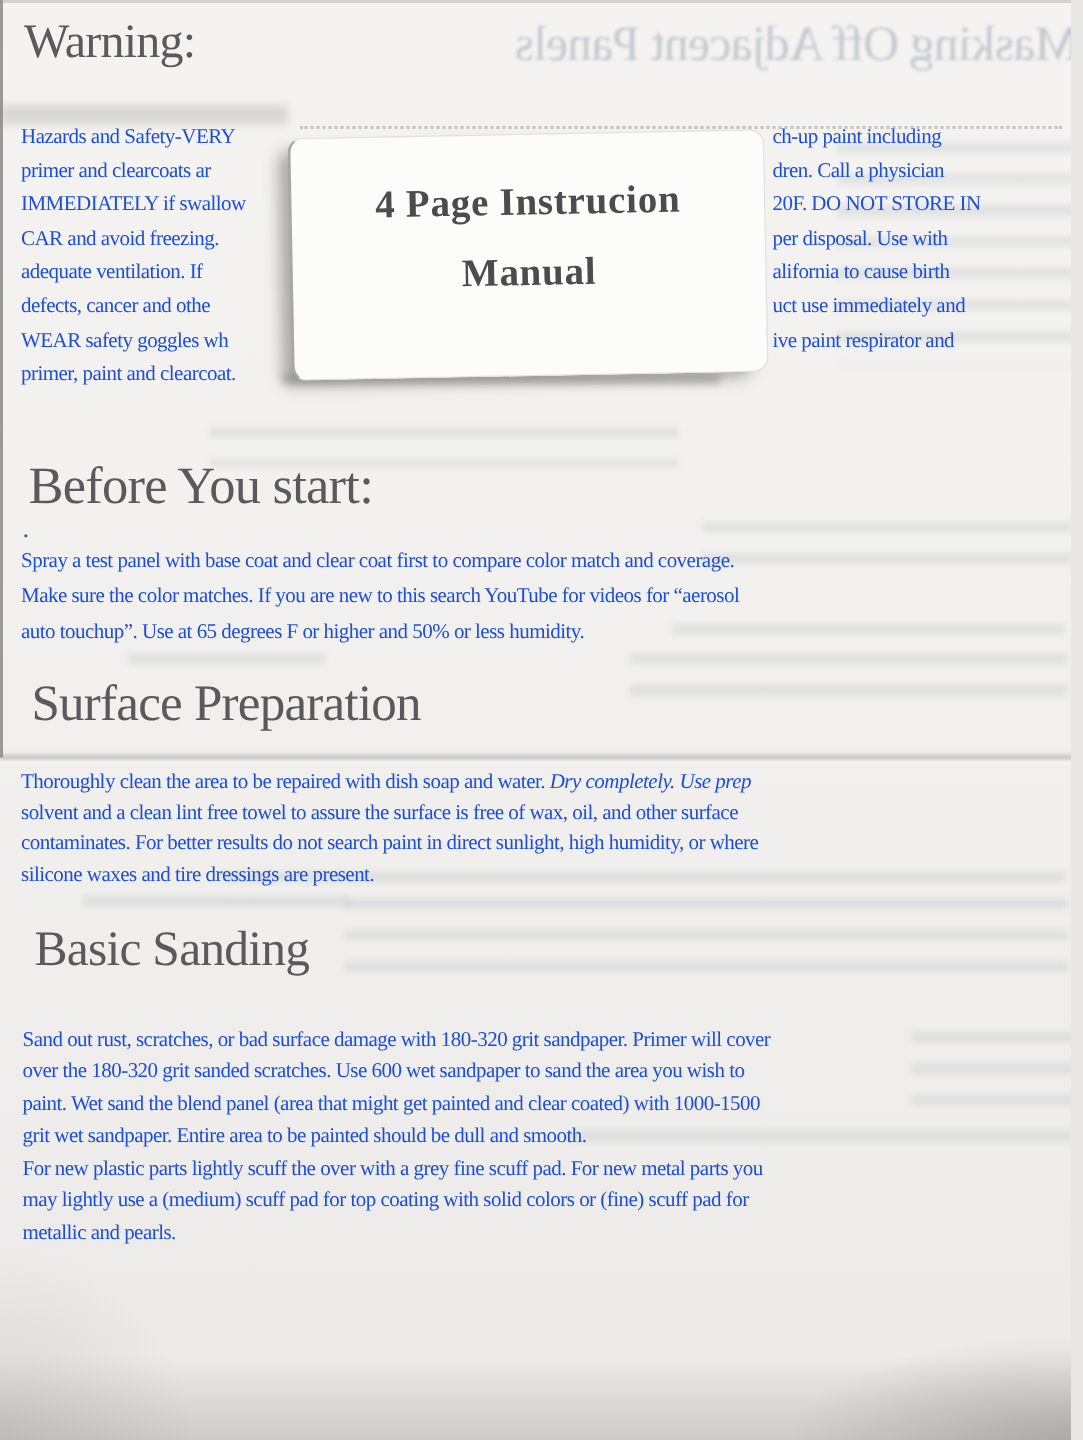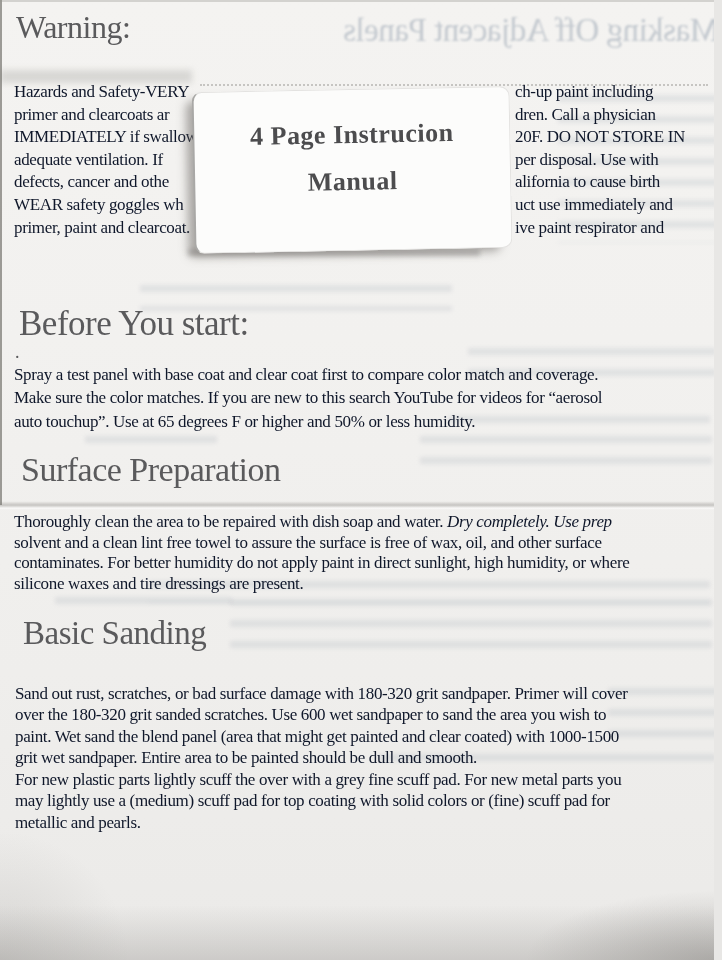--- a/index.html
+++ b/index.html
@@ -28,21 +28,21 @@
     background:repeating-linear-gradient(to bottom,rgba(148,158,170,.34) 0px,rgba(148,158,170,.34) 7px,rgba(0,0,0,0) 7px,rgba(0,0,0,0) 21px);}
   .bleed-heading{position:absolute;left:305px;top:12px;width:414px;z-index:1;
     transform:scaleX(-1);color:rgba(163,173,185,.6);filter:blur(1.2px);
     font-size:33px;letter-spacing:-.5px;white-space:nowrap;}
   
   .h{position:absolute;z-index:2;color:#5a5a5c;letter-spacing:-.5px;line-height:1;white-space:nowrap;}
   #h-warning{left:16px;top:11px;font-size:32px;}
   #h-before{left:19px;top:306px;font-size:35px;}
   #h-surface{left:21px;top:453px;font-size:34px;}
   #h-sanding{left:23px;top:617px;font-size:33px;}
-  .para{position:absolute;z-index:2;color:#0f172a;font-size:17px;letter-spacing:-.35px;white-space:nowrap;}
+  .para{position:absolute;z-index:2;color:#1d4ed8;font-size:14px;letter-spacing:-.35px;white-space:nowrap;}
   .para .ln{display:block;}
   #warn-left{left:14px;top:81px;line-height:22.6px;}
   #warn-right{left:515px;top:81px;line-height:22.6px;}
   #before-para{left:14px;top:363px;line-height:23.4px;}
   #surface-para{left:14px;top:512px;line-height:20.6px;}
   #sanding-para{left:15px;top:671px;line-height:21.4px;margin-top:12px;}
   #scuff-para{left:15px;top:769px;line-height:21.4px;}
   .it{font-style:italic;}
   .stray-dot{position:absolute;left:15px;top:342px;z-index:2;color:#5a5a5c;font-size:18px;}
   
@@ -79,20 +79,21 @@
   <div class="perforation"></div>
   <div class="paper-edge"></div>
   <div class="edge-left"></div>
   <div class="edge-top"></div>
 
   <div class="h" id="h-warning">Warning:</div>
   <div class="para" id="warn-left">
     <span class="ln">Hazards and Safety-VERY</span>
     <span class="ln">primer and clearcoats ar</span>
     <span class="ln">IMMEDIATELY if swallow</span>
+    <span class="ln">CAR and avoid freezing.</span>
     <span class="ln">adequate ventilation. If</span>
     <span class="ln">defects, cancer and othe</span>
     <span class="ln">WEAR safety goggles wh</span>
     <span class="ln">primer, paint and clearcoat.</span>
   </div>
   <div class="para" id="warn-right">
     <span class="ln">ch-up paint including</span>
     <span class="ln">dren. Call a physician</span>
     <span class="ln">20F. DO NOT STORE IN</span>
     <span class="ln">per disposal. Use with</span>
@@ -113,21 +114,21 @@
   <div class="para" id="before-para">
     <span class="ln">Spray a test panel with base coat and clear coat first to compare color match and coverage.</span>
     <span class="ln">Make sure the color matches.  If you are new to this search YouTube for videos for “aerosol</span>
     <span class="ln">auto touchup”.  Use at 65 degrees F or higher and 50% or less humidity.</span>
   </div>
 
   <div class="h" id="h-surface">Surface Preparation</div>
   <div class="para" id="surface-para">
     <span class="ln"><span>Thoroughly clean the area to be repaired with dish soap and water.  </span><span class="it">Dry completely. Use prep</span></span>
     <span class="ln">solvent and a clean lint free towel to assure the surface is free of wax, oil, and other surface</span>
-    <span class="ln">contaminates. For better humidity do not apply paint in direct sunlight, high humidity, or where</span>
+    <span class="ln">contaminates. For better results do not search paint in direct sunlight, high humidity, or where</span>
     <span class="ln">silicone waxes and tire dressings are present.</span>
   </div>
 
   <div class="h" id="h-sanding">Basic Sanding</div>
   <div class="para" id="sanding-para">
     <span class="ln">Sand out rust, scratches, or bad surface damage with 180-320 grit sandpaper. Primer will cover</span>
     <span class="ln">over the 180-320 grit sanded scratches. Use 600 wet sandpaper to sand the area you wish to</span>
     <span class="ln">paint. Wet sand the blend panel (area that might get painted and clear coated) with 1000-1500</span>
     <span class="ln">grit wet sandpaper. Entire area to be painted should be dull and smooth.</span>
   </div>

